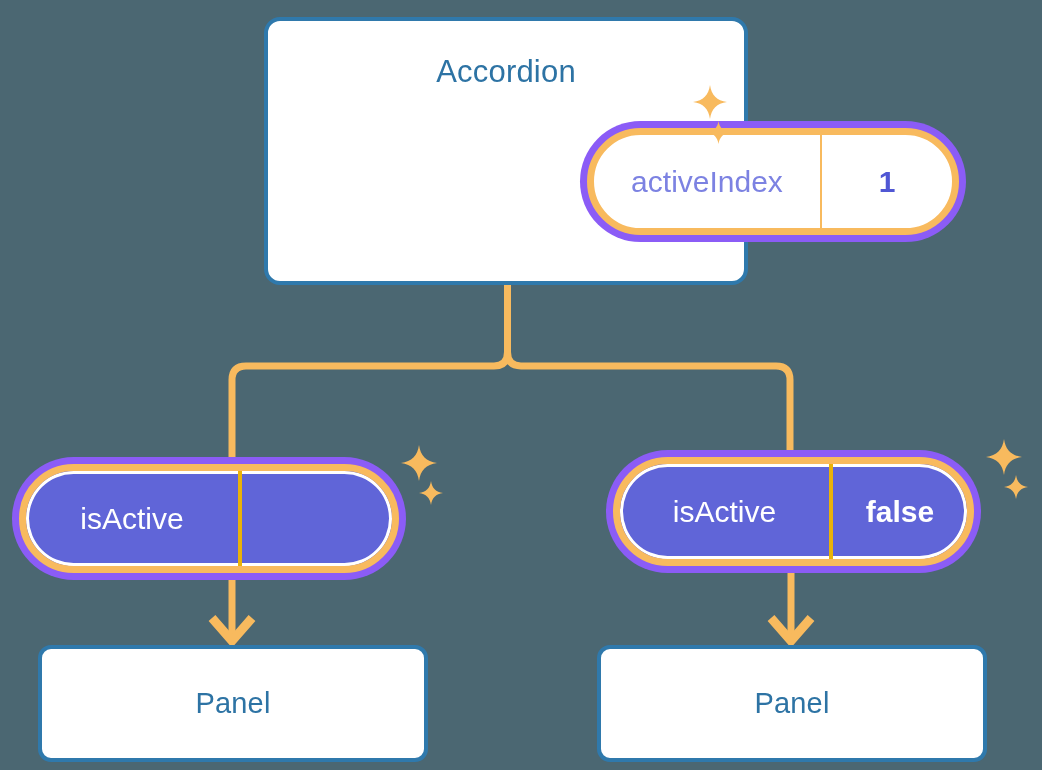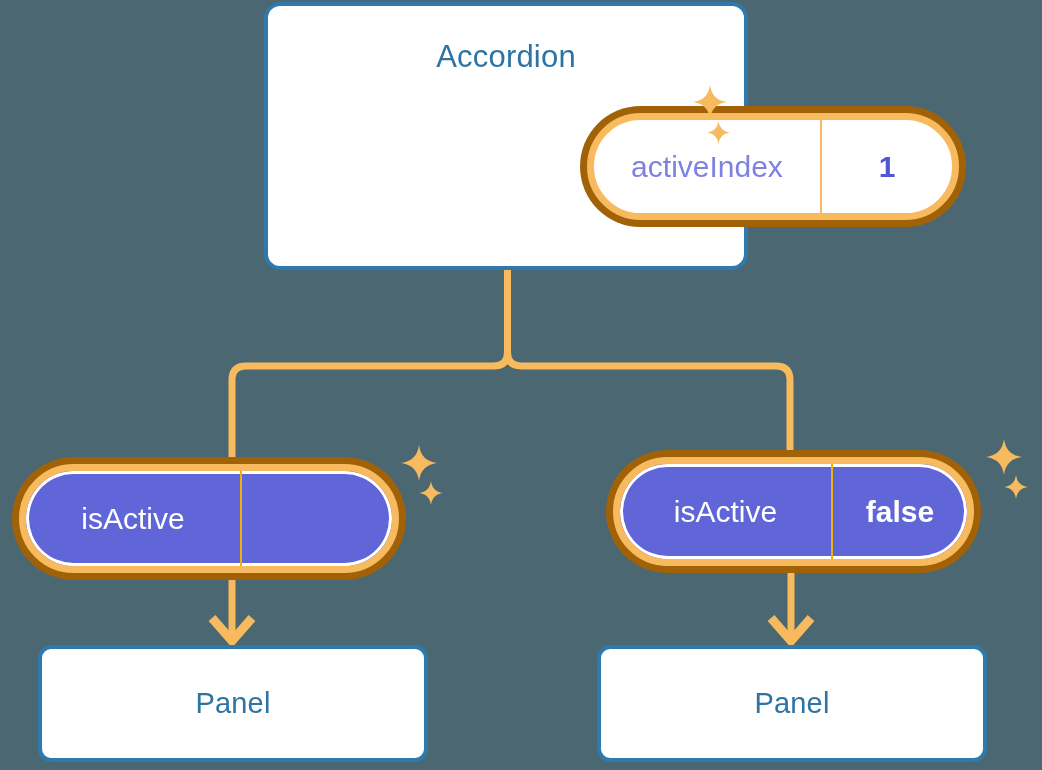--- a/index.html
+++ b/index.html
@@ -43,21 +43,21 @@
     color: #2d73a4;
     font-size: 31px;
     font-weight: 400;
     text-align: center;
     letter-spacing: .2px;
     white-space: nowrap;
   }
 
   #accordion-card {
     left: 264px;
-    top: 2px;
+    top: 17px;
     width: 484px;
     height: 268px;
     border-radius: 16px;
   }
   #accordion-card .card-title {
     margin-top: 33px;
   }
 
   .panel-card {
     width: 390px;
@@ -69,21 +69,21 @@
   }
   #panel-left  { left: 38px;  top: 645px; }
   #panel-right { left: 597px; top: 645px; }
   .panel-card .card-title { font-size: 29px; margin: 0; }
 
   
   .pill {
     position: absolute;
     box-sizing: border-box;
     border-radius: 999px;
-    background: #a16207;          
+    background: #8b5cf6;          
     padding: 7px;
     display: flex;
   }
   .pill-inner {
     flex: 1;
     box-sizing: border-box;
     border-radius: 999px;
     border: 7px solid #f8ba5e;     
     display: flex;
     align-items: stretch;
@@ -121,21 +121,21 @@
   
   .pill-purple { }
   .pill-purple .pill-inner {
     background: #6065d8;
     border-color: #f8ba5e;
     box-shadow: inset 0 0 0 3px #ffffff;
   }
   .pill-purple .pill-key {
     color: #ffffff;
     font-size: 30px;
-    border-right: 2px solid #eab308;
+    border-right: 4px solid #eab308;
   }
   .pill-purple .pill-val {
     color: #ffffff;
     font-size: 30px;
     font-weight: 700;
   }
 
   #pill-isactive-left {
     left: 12px;
     top: 457px;

